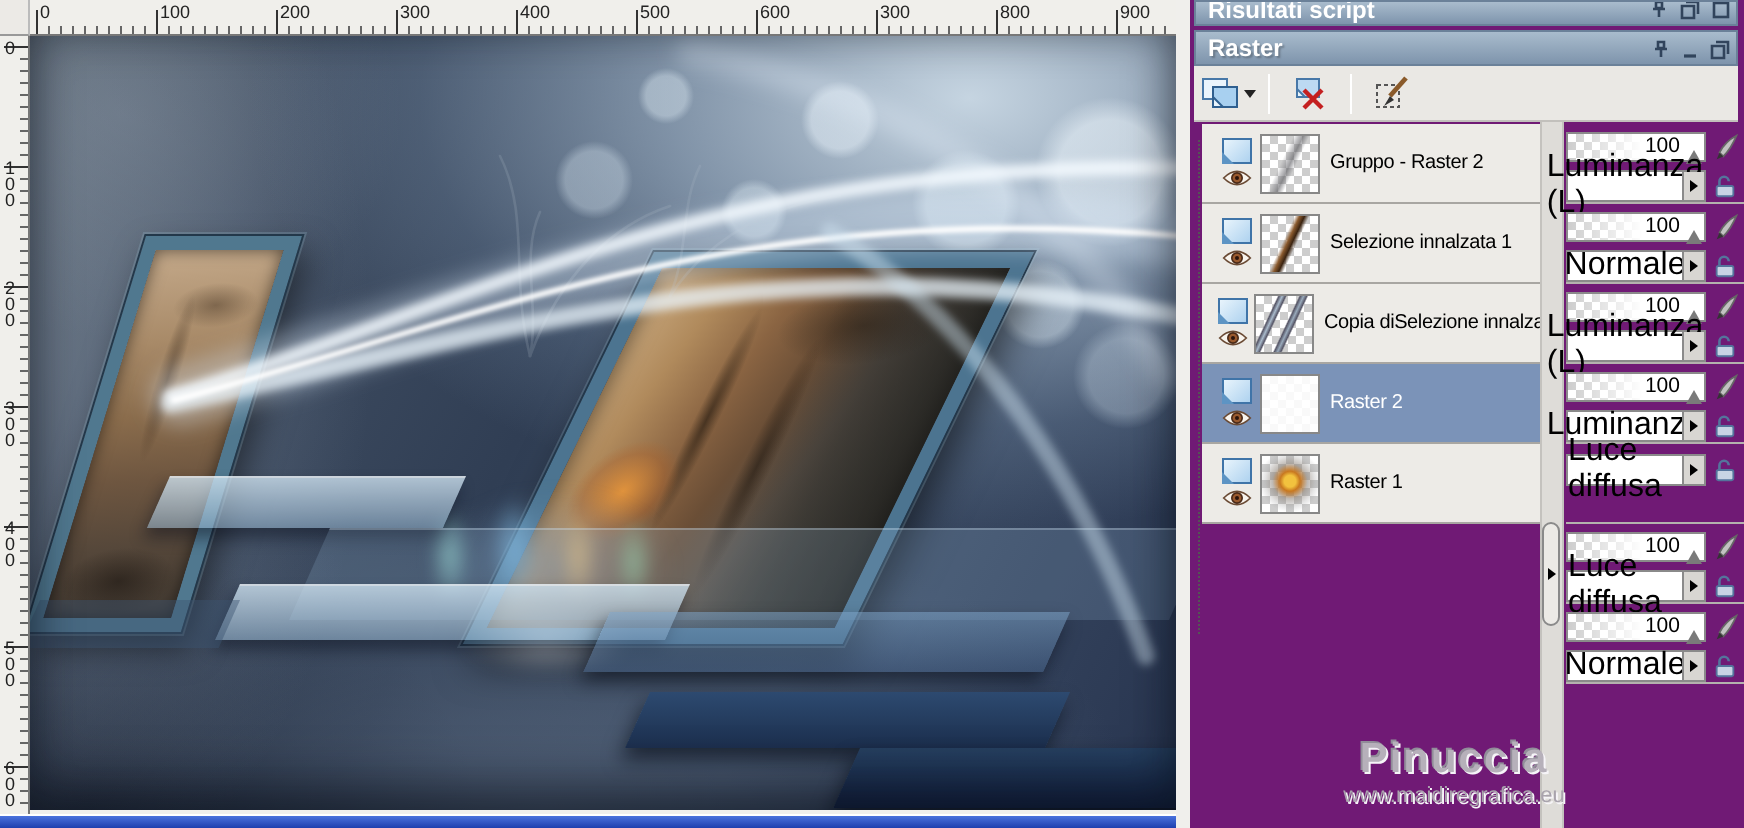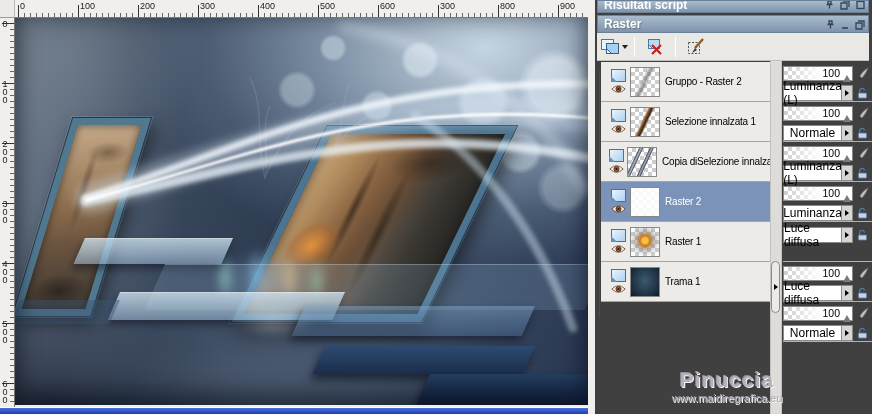--- a/index.html
+++ b/index.html
@@ -93,21 +93,21 @@
   .b4 { left:310px; top:328px; width:210px; height:28px; }
   .b5 { left:415px; top:356px; width:182px; height:30px; background:linear-gradient(180deg,#264060,#17274a); }
   .b6 { left:5px;   top:282px; width:100px; height:24px; background:rgba(60,84,112,.45); }
   .b7 { left:150px; top:246px; width:440px; height:46px; background:rgba(152,186,214,.2); border-top:1px solid rgba(220,235,248,.3); }
   .canvas-vignette { position:absolute; inset:0; box-shadow:inset 0 -14px 24px rgba(6,10,20,.5), inset 0 0 20px rgba(8,12,22,.3); }
   .swoosh-svg { position:absolute; inset:0; }
   .blue-strip { position:absolute; left:0; top:407px; width:588px; height:7px;
                 background:linear-gradient(180deg,#4a72dd,#1e3fae); border-top:1px solid #fff; }
 
   
-  #panel { position:absolute; left:595px; top:0; width:277px; height:414px; background:#404040; }
+  #panel { position:absolute; left:595px; top:0; width:277px; height:414px; background:#701a75; }
   .tbar { position:absolute; left:2px; width:272px; color:#fff; font-weight:bold; font-size:12px;
           background:linear-gradient(180deg,#a9bccd,#7e94ac); border:1px solid #6b8199; }
   .script-bar { top:0; height:13px; overflow:hidden; }
   .script-bar .ttl { display:block; margin-top:-3px; padding-left:6px; }
   .livelli-bar { top:15px; height:18px; display:flex; align-items:center; }
   .livelli-bar .ttl { padding-left:6px; text-shadow:1px 1px 1px rgba(0,0,0,.25); }
   .winbtns { position:absolute; right:3px; top:1px; display:flex; gap:6px; align-items:center; }
   .winbtns svg { display:block; }
 
   .ltoolbar { position:absolute; left:2px; top:33px; width:272px; height:28px; background:#eae8e4;
@@ -164,21 +164,21 @@
   .props-group { height:40px; border-bottom:1px solid #b4b2ae; padding-top:2px; }
   .op-row { display:flex; align-items:center; height:18px; }
   .op-bar { position:relative; width:70px; height:15px; border:1px solid #8a8a8a; }
   .op-bar::before { content:""; position:absolute; inset:0; background:linear-gradient(90deg, transparent 0%, #fff 55%); }
   .op-value { position:absolute; right:12px; top:0; font-size:10.5px; line-height:13px; color:#000; }
   .op-thumb { position:absolute; bottom:-2px; width:0; height:0; border-left:4px solid transparent;
               border-right:4px solid transparent; border-bottom:7px solid #7a7a7a; }
   .brush-icon { margin-left:3px; }
   .blend-row { display:flex; align-items:center; height:17px; margin-top:2px; }
   .blend-select { position:relative; width:70px; height:16px; border:1px solid #8a8a8a; background:#fff;
-                  font-size:12px; display:flex; align-items:center; justify-content:center; padding-right:11px; }
+                  font-size:16px; display:flex; align-items:center; justify-content:center; padding-right:11px; }
   .blend-btn { position:absolute; right:0; top:0; width:11px; height:100%; background:#d8d6d2;
                border-left:1px solid #8a8a8a; display:flex; align-items:center; justify-content:center; }
   .blend-btn i { width:0; height:0; border-top:3px solid transparent; border-bottom:3px solid transparent;
                border-left:4px solid #000; }
   .lock-icon { margin-left:3px; }
 
   .watermark { position:absolute; left:20px; top:268px; width:220px; text-align:center; pointer-events:none; }
   .wm1 { font-size:21px; font-weight:bold; color:#b6b0ba; letter-spacing:1px;
          text-shadow:1px 1px 0 #f6f4f8, -1px -1px 0 #918d99;margin-top:39px; }
   .wm2 { font-size:11px; color:#a9a3ad; text-shadow:1px 1px 0 #f6f4f8; }
@@ -393,34 +393,20 @@
               <circle cx="9" cy="5.5" r="1.2" fill="#2a140c"></circle>
             </svg>
         </span>
         <span class="thumb checker">
             <i class="thumb-art thumb-flower"></i>
           </span>
         <span class="layer-label">Raster 1</span>
       </div>
 
 
-      <div class="layer-row">
-        <span class="row-icons">
-          <span class="page-icon"></span>
-          <svg class="eye-icon" width="15" height="10" viewBox="0 0 18 11">
-              <path d="M1 5.5 Q9 -2.5 17 5.5 Q9 13.5 1 5.5 Z" fill="#f8f4ee" stroke="#6a4a34"></path>
-              <circle cx="9" cy="5.5" r="3.1" fill="#9a5a2e" stroke="#4a2a18"></circle>
-              <circle cx="9" cy="5.5" r="1.2" fill="#2a140c"></circle>
-            </svg>
-        </span>
-        <span class="thumb checker">
-            <i class="thumb-art thumb-trama"></i>
-          </span>
-        <span class="layer-label">Trama 1</span>
-      </div>
 
     </div>
 
     <div class="splitter">
       <span class="split-pill">
           <i class="split-arr"></i>
         </span>
     </div>
 
     <div class="props-col">

